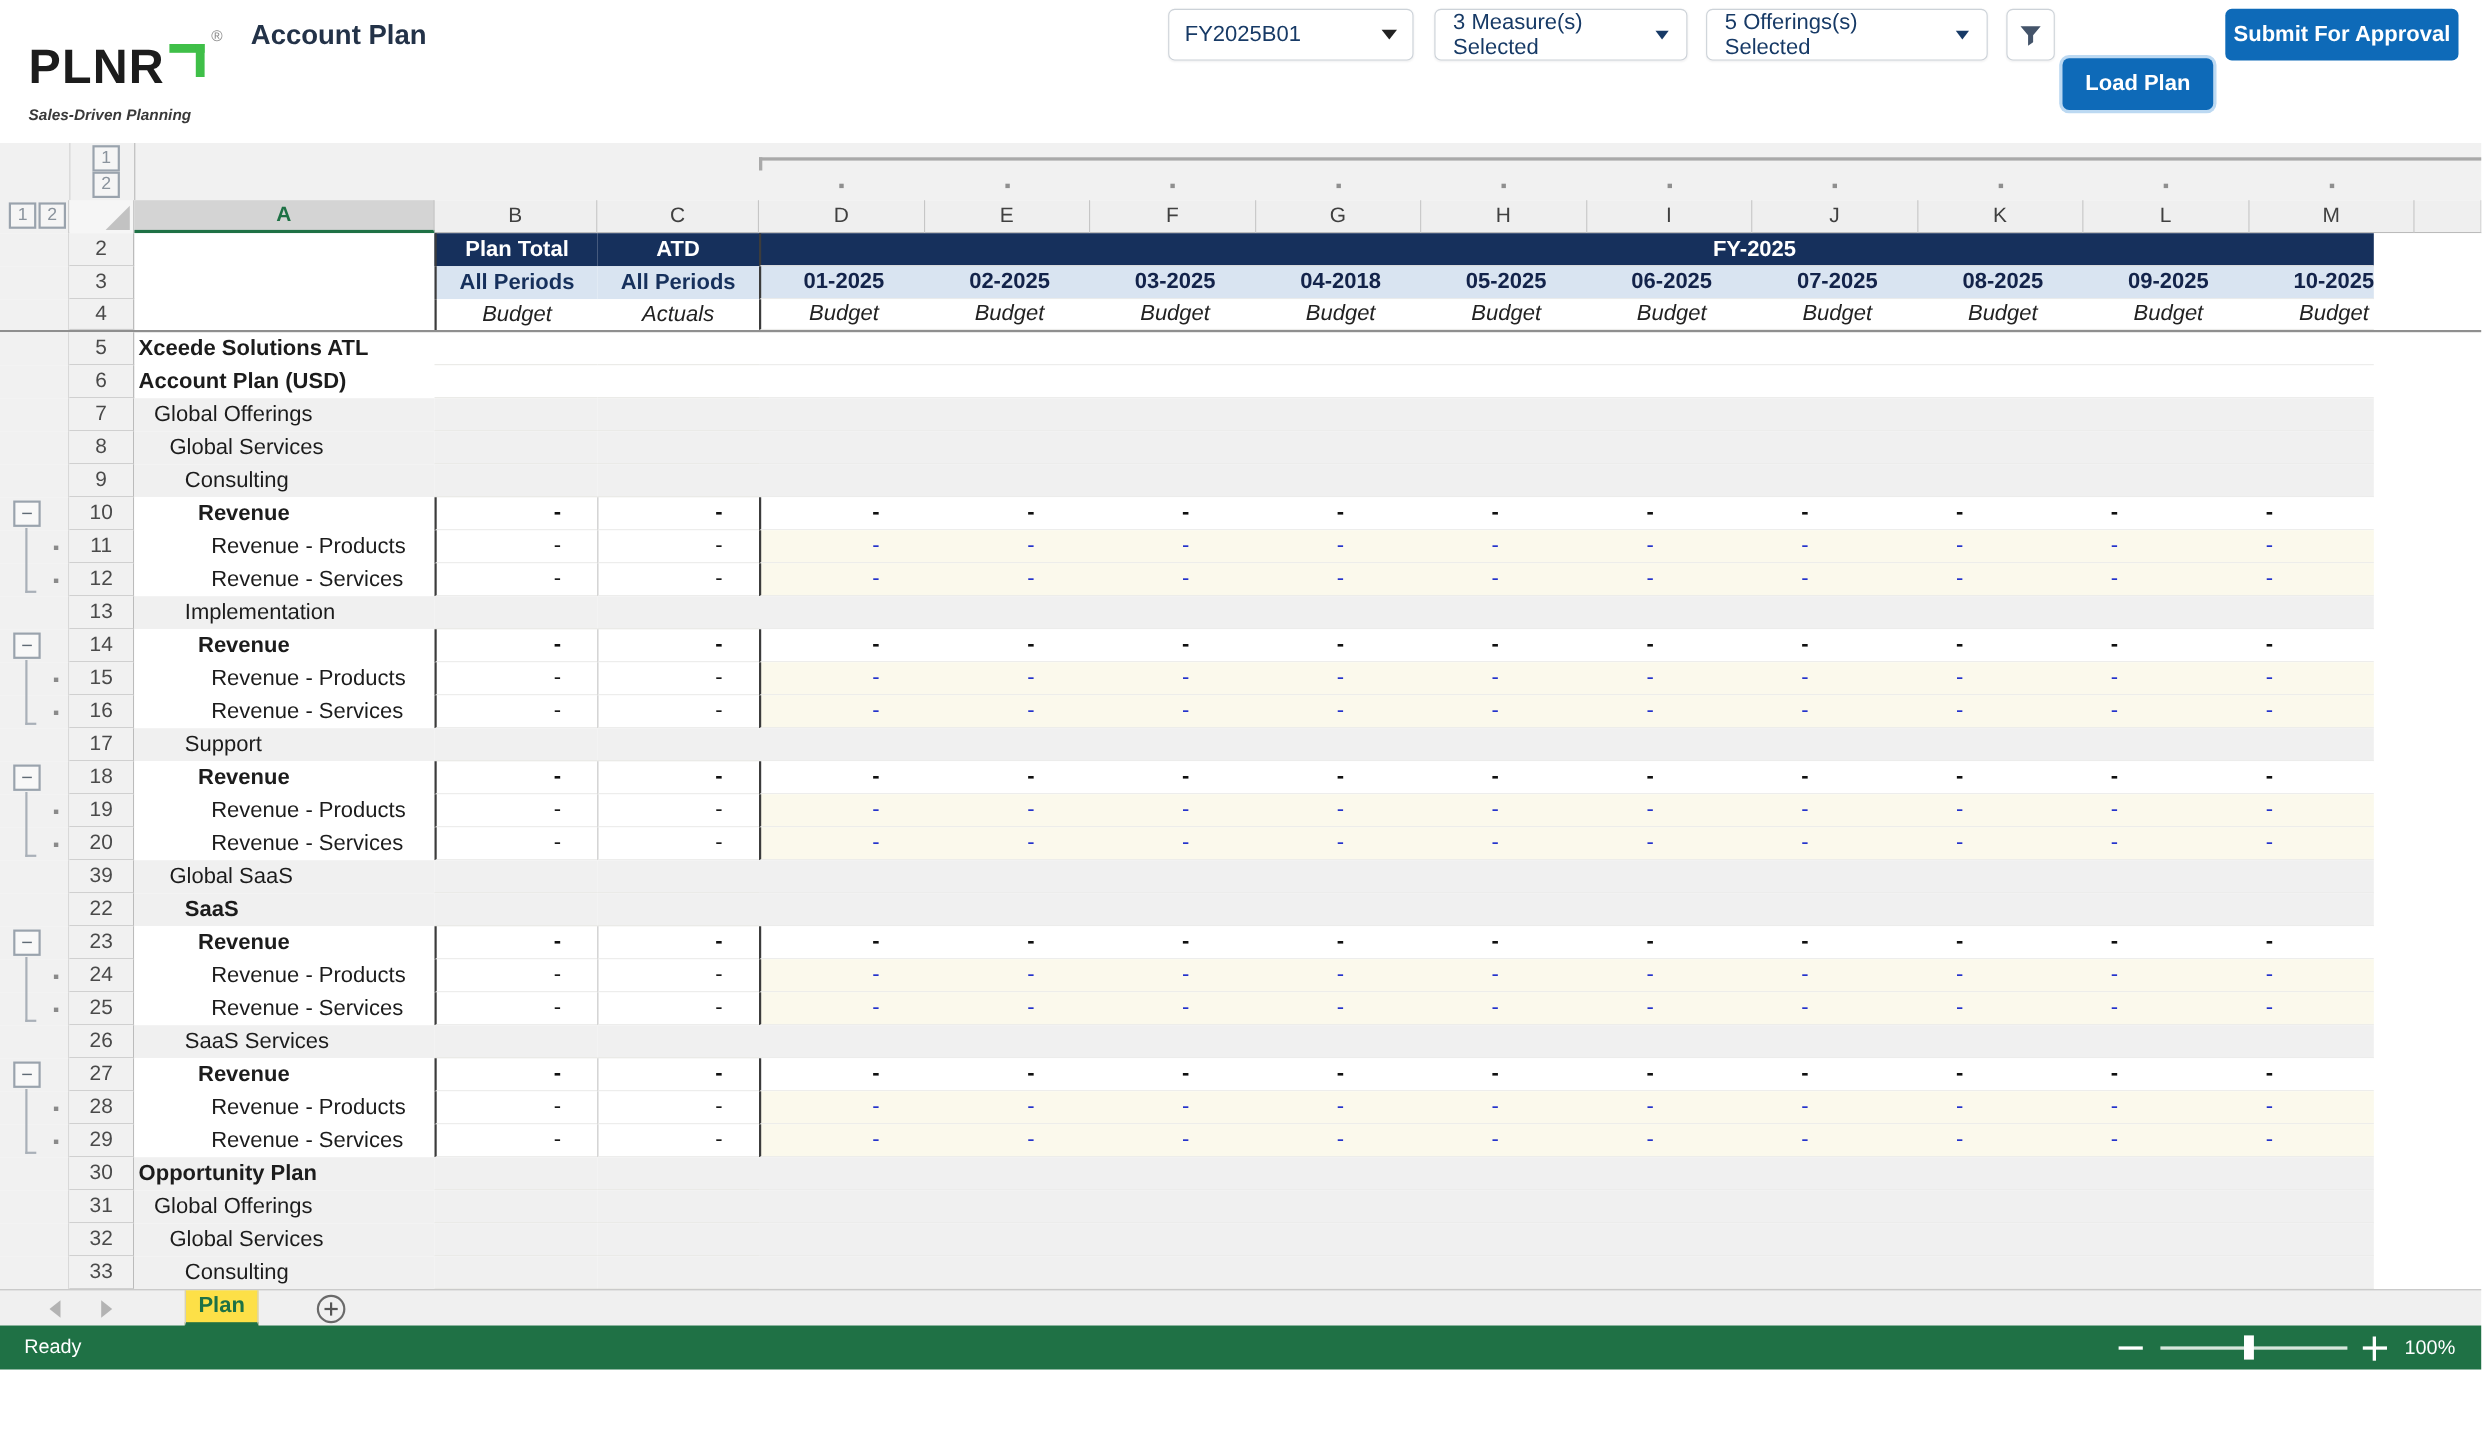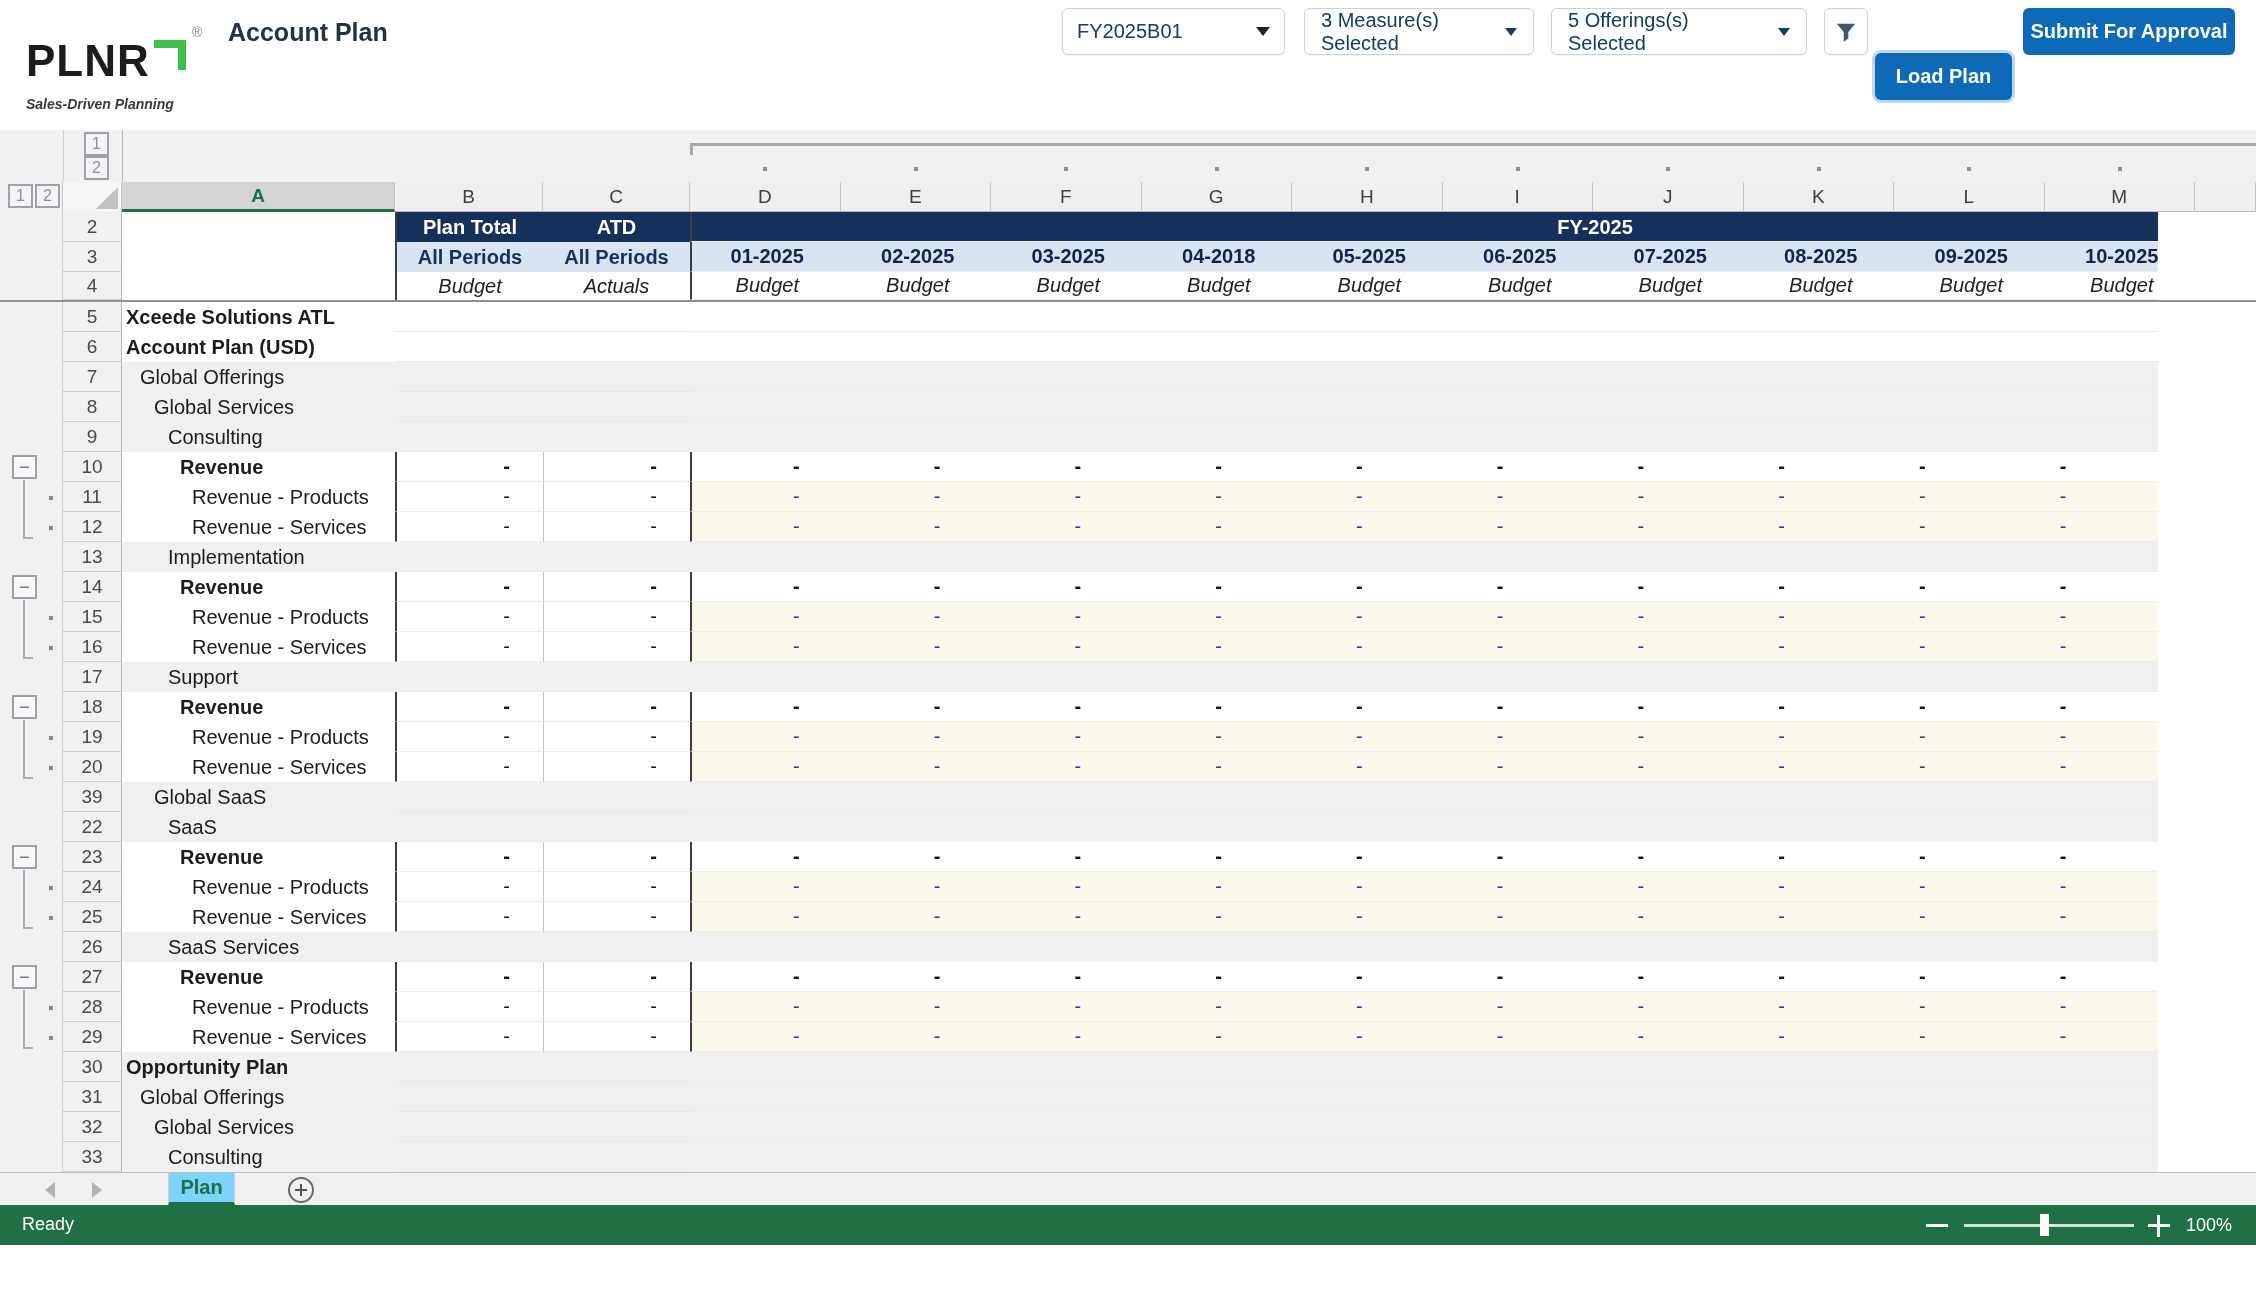--- a/index.html
+++ b/index.html
@@ -82,21 +82,21 @@
   
   .grp-box { position:absolute; left:12px; width:25px; height:24px; background:#f8f8f8; border:2px solid #9aa3ad; color:#5f6a75; font-size:18px; display:flex; align-items:center; justify-content:center; line-height:1; }
   .grp-line { position:absolute; left:23px; width:10px; border-left:2px solid #a9b0b8; border-bottom:2px solid #a9b0b8; }
   .grp-dot { position:absolute; left:49px; width:4px; height:4px; background:#8a8a8a; }
 
   
   #tabbar { position:absolute; left:0; top:1172px; width:2256px; height:33px; background:#f0f0f0; border-top:1px solid #c0c0c0; }
   .nav-arrow { position:absolute; top:9px; width:0; height:0; border-top:8px solid transparent; border-bottom:8px solid transparent; }
   #tab-left { left:45px; border-right:10px solid #b3b3b3; }
   #tab-right { left:92px; border-left:10px solid #b3b3b3; }
-  #plan-tab { position:absolute; left:168px; top:0; width:67px; height:33px; background:#7dd3fc; border-left:1px solid #cfcfcf; border-right:1px solid #cfcfcf; border-bottom:4px solid #1e7145; color:#1e7145; font-weight:700; font-size:20px; display:flex; align-items:center; justify-content:center; }
+  #plan-tab { position:absolute; left:168px; top:0; width:67px; height:33px; background:#fde047; border-left:1px solid #cfcfcf; border-right:1px solid #cfcfcf; border-bottom:4px solid #1e7145; color:#1e7145; font-weight:700; font-size:20px; display:flex; align-items:center; justify-content:center; }
   #add-sheet { position:absolute; left:288px; top:4px; width:26px; height:26px; border:2px solid #6a6a6a; border-radius:50%; color:#555; display:flex; align-items:center; justify-content:center; }
   #add-sheet .ph, #add-sheet .pv { position:absolute; background:#555; }
   #add-sheet .ph { width:12px; height:2px; } #add-sheet .pv { width:2px; height:12px; }
 
   #statusbar { position:absolute; left:0; top:1205px; width:2256px; height:40px; background:#1f7145; color:#fff; }
   #status-text { position:absolute; left:22px; top:9px; font-size:18px; }
   #zoom-minus { position:absolute; left:1926px; top:19px; width:22px; height:3px; background:#fff; }
   #zoom-track { position:absolute; left:1964px; top:19px; width:170px; height:3px; background:#d7e6dc; }
   #zoom-thumb { position:absolute; left:2040px; top:9px; width:9px; height:22px; background:#fff; }
   #zoom-plus-h { position:absolute; left:2148px; top:19px; width:22px; height:3px; background:#fff; }
@@ -481,21 +481,21 @@
           <div class="gutter"></div>
           <div class="rownum">39</div>
           <div class="cellA" style="padding-left: 32px;">Global SaaS</div>
           <div class="cellB valcell" style="border-bottom: 1px solid rgb(233, 233, 230);"></div>
           <div class="cellC valcell" style="border-bottom: 1px solid rgb(233, 233, 230);"></div>
           <div class="months"></div>
         </div>
         <div class="row band">
           <div class="gutter"></div>
           <div class="rownum">22</div>
-          <div class="cellA" style="padding-left: 46px;">SaaS</div>
+          <div class="cellA" style="padding-left: 46px; font-weight: bold;">SaaS</div>
           <div class="cellB valcell" style="border-bottom: 1px solid rgb(233, 233, 230);"></div>
           <div class="cellC valcell" style="border-bottom: 1px solid rgb(233, 233, 230);"></div>
           <div class="months"></div>
         </div>
         <div class="row total">
           <div class="gutter"></div>
           <div class="rownum">23</div>
           <div class="cellA bold" style="padding-left: 58px;">Revenue</div>
           <div class="cellB valcell">-</div>
           <div class="cellC valcell">-</div>

